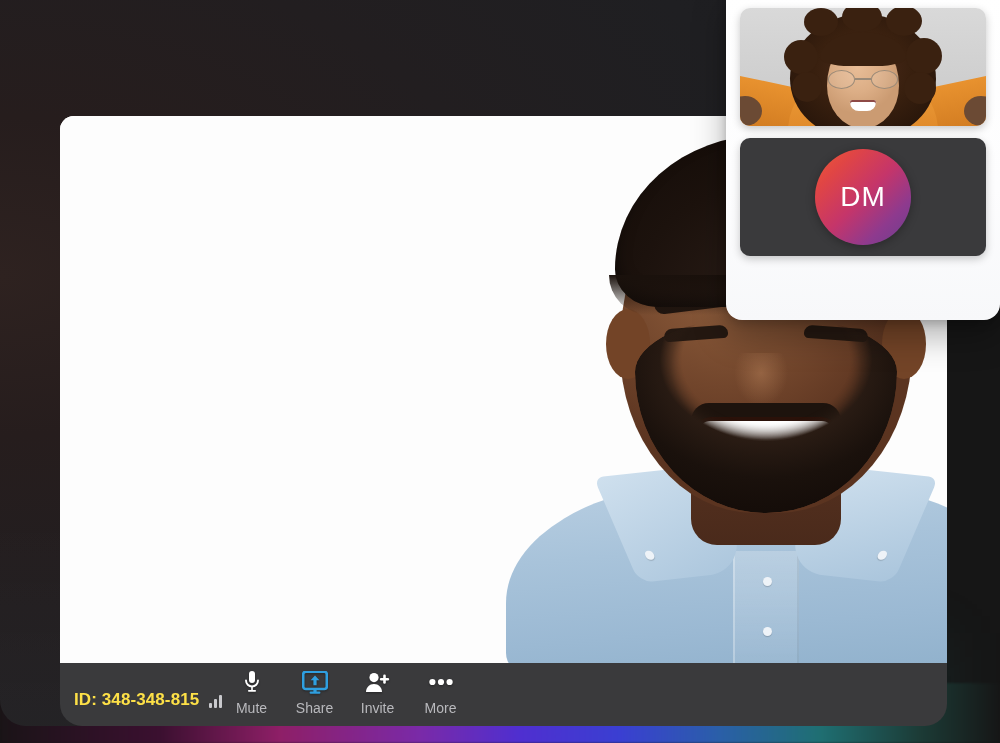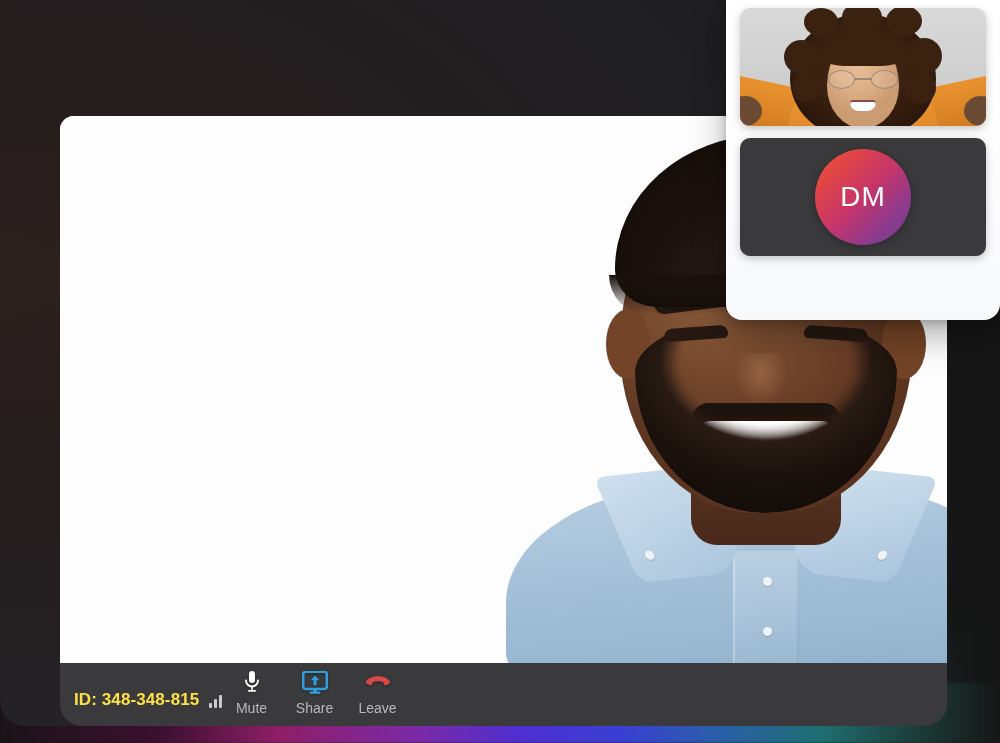--- a/index.html
+++ b/index.html
@@ -427,33 +427,46 @@
           <svg width="26" height="23" viewBox="0 0 26 23">
             <rect x="1.2" y="0.8" width="23.6" height="17.2" rx="2.6" fill="none" stroke="#2f9fe0" stroke-width="2.6"></rect>
             <path d="M13 4.6 L17.4 9.2 L14.6 9.2 L14.6 14.2 L11.4 14.2 L11.4 9.2 L8.6 9.2 Z" fill="#2f9fe0"></path>
             <rect x="11.4" y="18" width="3.2" height="3" fill="#2f9fe0"></rect>
             <rect x="7.6" y="20.6" width="10.8" height="2.1" rx="1" fill="#2f9fe0"></rect>
           </svg>
         </span>
         <span class="lbl">Share</span>
       </div>
 
-
-
-
-
-
-      <div class="ctrl leave">
+      <div class="ctrl">
         <span class="glyph">
-          <svg width="26" height="16" viewBox="0 0 26 16">
-            <path d="M13 2.2c-5.1 0-9.6 1.9-11.6 4.6-.7 1 -.5 2.1 .4 2.6l2.7 1.5c.9 .5 2 .2 2.4-.7l1-2.1c2.9-1 7.3-1 10.2 0l1 2.1c.4 .9 1.5 1.2 2.4 .7l2.7-1.5c.9-.5 1.1-1.6 .4-2.6C22.6 4.1 18.1 2.2 13 2.2z" fill="#d84a4a"></path>
+          <svg width="26" height="21" viewBox="0 0 26 21" fill="#ffffff">
+            <circle cx="9" cy="5.6" r="4.6"></circle>
+            <path d="M1 20c0-4.6 3.6-8 8-8s8 3.4 8 8z"></path>
+            <rect x="18.2" y="2.6" width="2.6" height="9.2" rx="1.2"></rect>
+            <rect x="14.9" y="5.9" width="9.2" height="2.6" rx="1.2"></rect>
           </svg>
         </span>
-        <span class="lbl">Leave</span>
-      </div>
+        <span class="lbl">Invite</span>
+      </div>
+
+
+
+
+      <div class="ctrl">
+        <span class="glyph">
+          <svg width="24" height="8" viewBox="0 0 24 8" fill="#ffffff">
+            <circle cx="3.4" cy="4" r="3.1"></circle>
+            <circle cx="12" cy="4" r="3.1"></circle>
+            <circle cx="20.6" cy="4" r="3.1"></circle>
+          </svg>
+        </span>
+        <span class="lbl">More</span>
+      </div>
+
 
     </div>
   </div>
 
   <div class="thumb-panel">
 
     <div class="thumb thumb-video">
       <div class="w-arm l"></div>
       <div class="w-arm r"></div>
       <div class="w-hand l"></div>

